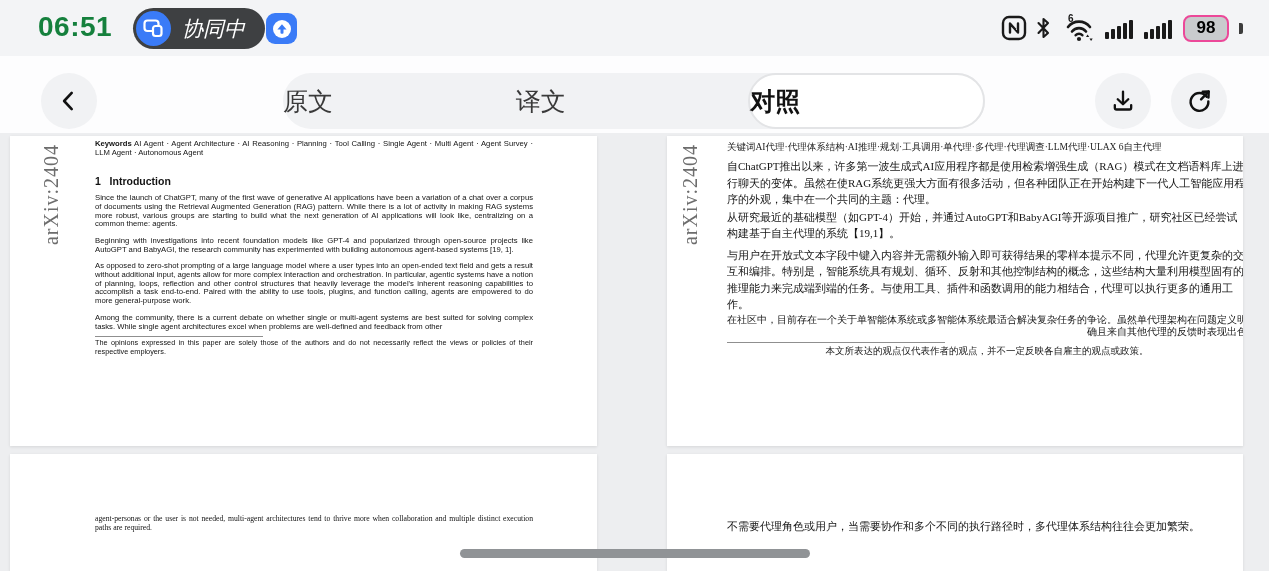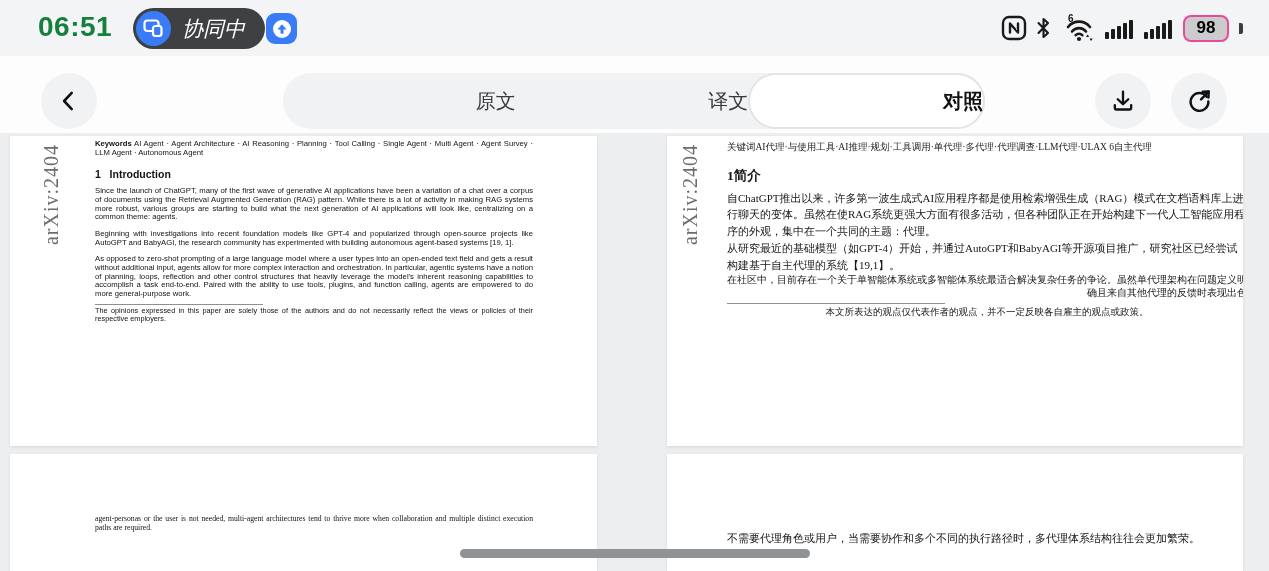--- a/index.html
+++ b/index.html
@@ -21,57 +21,57 @@
   .battery-cap { width:4px; height:11px; background:#3c3c3c; border-radius:0 2px 2px 0; margin-left:1px; }
 
   
   .nav-bar { position:absolute; top:56px; left:0; width:1269px; height:77px; background:#fdfdfe; }
   .circle-btn { position:absolute; top:17px; width:56px; height:56px; border-radius:50%; background:#f1f2f4;
                 display:flex; align-items:center; justify-content:center; border:none; cursor:pointer; }
   .back-btn { left:41px; }
   .download-btn { left:1095px; }
   .refresh-btn { left:1171px; }
   .tab-group { position:absolute; left:283px; top:17px; width:702px; height:56px; background:#f1f2f4; border-radius:28px; display:flex; }
-  .tab { flex:1; display:flex; align-items:center; justify-content:flex-end; font-size:20px; color:#3a3a3a; cursor:pointer; border-radius:28px; }
+  .tab { flex:1; display:flex; align-items:center; justify-content:flex-start; font-size:25px; color:#3a3a3a; cursor:pointer; border-radius:28px; }
   .tab.selected { background:#fff; border:2px solid #e3e4e6; font-weight:700; color:#111; }
 
   
   .content { position:absolute; top:133px; left:0; width:1269px; height:438px; background:#edeef0; }
   .page { position:absolute; background:#ffffff; box-shadow:0 1px 3px rgba(0,0,0,.10); overflow:hidden; }
   .page.l1 { left:10px;  top:3px;   width:587px; height:310px; }
   .page.l2 { left:10px;  top:321px; width:587px; height:117px; }
   .page.r1 { left:667px; top:3px;   width:576px; height:310px; }
   .page.r2 { left:667px; top:321px; width:576px; height:117px; }
 
   .arxiv { position:absolute; writing-mode:vertical-rl; transform:rotate(180deg);
            font-family:"Liberation Serif",serif; font-size:20px; color:#6d6d6d; letter-spacing:1px; }
   .l1 .arxiv { left:30px; top:8px; }
   .r1 .arxiv { left:12px; top:8px; }
 
   .ltext { position:absolute; left:85px; top:4px; width:438px; font-family:Liberation Sans, sans-serif;
            font-size:7.7px; line-height:8.7px; color:#121212; text-align:justify; }
   .ltext .kw { }
   .ltext .kw b { font-weight:700; }
-  .h-en { font-size:10.5px; font-weight:700; margin-top:13px; white-space:pre; text-align:left; }
+  .h-en { font-size:10.5px; font-weight:700; margin-top:20px; white-space:pre; text-align:left; }
   .ltext p.body { margin-top:8px; }
   .fnrule-l { width:168px; border-top:1px solid #8f8f8f; margin-top:5px; }
   .fn-l { margin-top:2px; font-size:7.3px; line-height:8.3px; }
   .ltext2 { position:absolute; left:85px; top:61px; width:438px; font-family:"Liberation Serif",serif;
             font-size:7.7px; line-height:8.7px; color:#121212; text-align:justify; }
 
   .rtext { position:absolute; left:60px; top:5px; width:520px; font-family:"Liberation Serif",serif;
            font-size:11px; line-height:16.5px; color:#161616; }
   .kw-zh { font-size:9.5px; line-height:12px; white-space:nowrap; color:#222; }
   .h-zh { font-size:13.5px; font-weight:700; margin-top:15px; }
   .rtext p.body { margin-top:5px; }
   .rtext p.tight { margin-top:1px; }
   .small-zh { font-size:10px; line-height:12.8px; margin-top:1px;text-align:right; }
   .fnrule-r { width:218px; border-top:1px solid #8f8f8f; margin-top:3px; }
   .fn-r { margin-top:2px; font-size:9.5px; line-height:12px;text-align:center; }
-  .rtext2 { position:absolute; left:60px; top:76px; width:520px; font-family:"Liberation Serif",serif;
+  .rtext2 { position:absolute; left:60px; top:64px; width:520px; font-family:"Liberation Serif",serif;
             font-size:11px; line-height:16.5px; color:#161616; }
 
   .scroll-thumb { position:absolute; left:460px; top:416px; width:350px; height:9px; border-radius:5px; background:#909396; cursor:grab; }
 </style>
 </head>
 <body>
 
 <div class="status-bar">
   <div class="time">06:51</div>
 
@@ -169,35 +169,36 @@
 <div class="content">
 
   <div class="page l1">
     <div class="arxiv">arXiv:2404</div>
     <div class="ltext">
       <p class="kw"><b>Keywords</b> <span>AI Agent · Agent Architecture · AI Reasoning · Planning · Tool Calling · Single Agent · Multi Agent · Agent Survey · LLM Agent · Autonomous Agent</span></p>
       <p class="h-en">1   Introduction</p>
       <p class="body">Since the launch of ChatGPT, many of the first wave of generative AI applications have been a variation of a chat over a corpus of documents using the Retrieval Augmented Generation (RAG) pattern. While there is a lot of activity in making RAG systems more robust, various groups are starting to build what the next generation of AI applications will look like, centralizing on a common theme: agents.</p>
       <p class="body">Beginning with investigations into recent foundation models like GPT-4 and popularized through open-source projects like AutoGPT and BabyAGI, the research community has experimented with building autonomous agent-based systems [19, 1].</p>
       <p class="body">As opposed to zero-shot prompting of a large language model where a user types into an open-ended text field and gets a result without additional input, agents allow for more complex interaction and orchestration. In particular, agentic systems have a notion of planning, loops, reflection and other control structures that heavily leverage the model's inherent reasoning capabilities to accomplish a task end-to-end. Paired with the ability to use tools, plugins, and function calling, agents are empowered to do more general-purpose work.</p>
+      <p class="body">Among the community, there is a current debate on whether single or multi-agent systems are best suited for solving complex tasks. While single agent architectures excel when problems are well-defined and feedback from other</p>
       <div class="fnrule-l"></div>
       <p class="fn-l">The opinions expressed in this paper are solely those of the authors and do not necessarily reflect the views or policies of their respective employers.</p>
     </div>
   </div>
   <div class="page l2">
     <p class="ltext2">agent-personas or the user is not needed, multi-agent architectures tend to thrive more when collaboration and multiple distinct execution paths are required.</p>
   </div>
 
   <div class="page r1">
     <div class="arxiv">arXiv:2404</div>
     <div class="rtext">
-      <p class="kw-zh">关键词AI代理·与使用工具·AI推理·规划·工具调用·单代理·多代理·代理调查·LLM代理·ULAX 6自主代理</p>
-      <p class="h-zh">1简介</p>
+      <p class="kw-zh">关键词AI代理·代理体系结构·AI推理·规划·工具调用·单代理·多代理·代理调查·LLM代理·ULAX 6自主代理</p>
       <p class="body">自ChatGPT推出以来，许多第一波生成式AI应用程序都是使用检索增强生成（RAG）模式在文档语料库上进行聊天的变体。虽然在使RAG系统更强大方面有很多活动，但各种团队正在开始构建下一代人工智能应用程序的外观，集中在一个共同的主题：代理。</p>
       <p class="body tight">从研究最近的基础模型（如GPT-4）开始，并通过AutoGPT和BabyAGI等开源项目推广，研究社区已经尝试构建基于自主代理的系统【19,1】。</p>
+      <p class="body">与用户在开放式文本字段中键入内容并无需额外输入即可获得结果的零样本提示不同，代理允许更复杂的交互和编排。特别是，智能系统具有规划、循环、反射和其他控制结构的概念，这些结构大量利用模型固有的推理能力来完成端到端的任务。与使用工具、插件和函数调用的能力相结合，代理可以执行更多的通用工作。</p>
       <p class="small-zh">在社区中，目前存在一个关于单智能体系统或多智能体系统最适合解决复杂任务的争论。虽然单代理架构在问题定义明确且来自其他代理的反馈时表现出色</p>
       <div class="fnrule-r"></div>
       <p class="fn-r">本文所表达的观点仅代表作者的观点，并不一定反映各自雇主的观点或政策。</p>
     </div>
   </div>
   <div class="page r2">
     <p class="rtext2">不需要代理角色或用户，当需要协作和多个不同的执行路径时，多代理体系结构往往会更加繁荣。</p>
   </div>
 
   <div class="scroll-thumb"></div>

